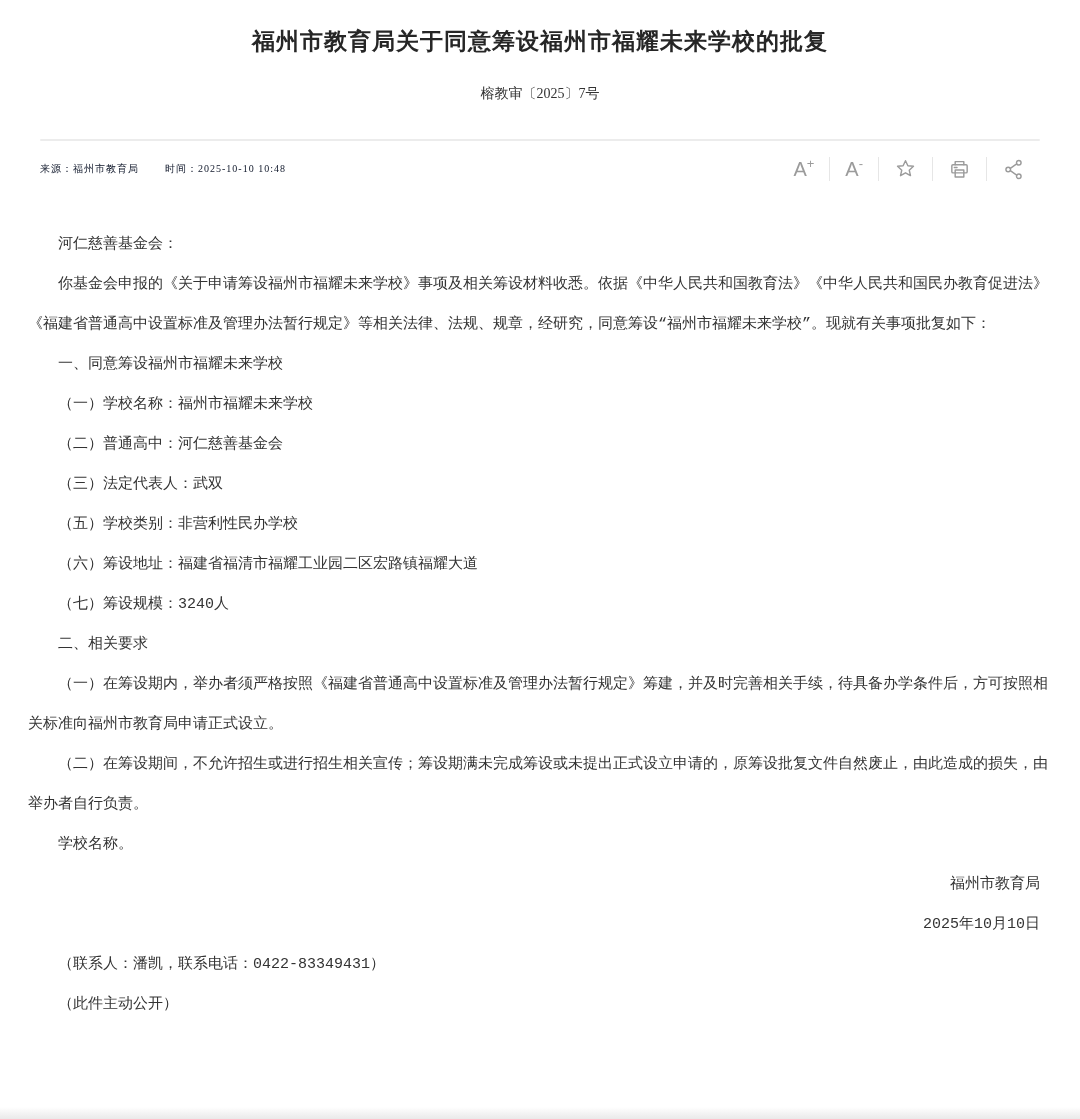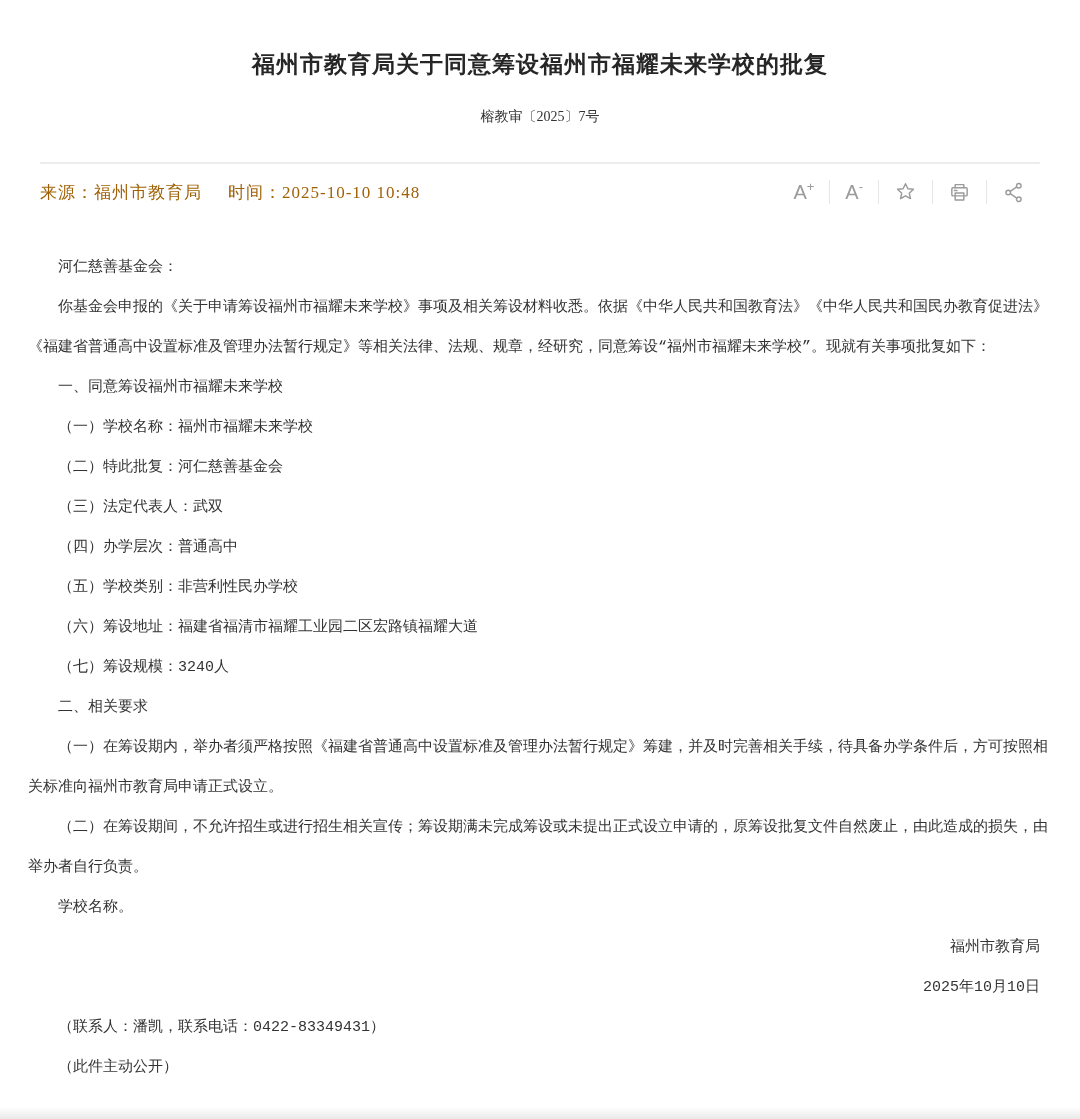--- a/index.html
+++ b/index.html
@@ -8,21 +8,21 @@
     width: 1080px;
     height: 1119px;
     position: relative;
     overflow: hidden;
     background: #ffffff;
     color: #333333;
     font-family: "Liberation Serif", "DejaVu Serif", serif;
   }
 
   
-  .doc-header { text-align: center; padding-top: 9px; margin-top: 40px; }
+  .doc-header { text-align: center; padding-top: 26px; }
   .doc-title {
     margin: 0;
     font-size: 23px;
     line-height: 32px;
     font-weight: bold;
     color: #262626;
     letter-spacing: 1px;
   }
   .doc-number {
     margin-top: 26px;
@@ -42,22 +42,22 @@
   }
 
   
   .meta-row {
     display: flex;
     justify-content: space-between;
     align-items: center;
     padding: 16px 40px 0 40px;
   }
   .meta-left {
-    color: #a16207;
-    font-size: 17px;
+    color: #0f172a;
+    font-size: 10px;
     letter-spacing: 1px;
   }
   .meta-left .meta-gap { display: inline-block; width: 26px; }
 
   .toolbar { display: flex; align-items: center; }
   .tool {
     background: none;
     border: none;
     padding: 0 15px;
     margin: 0;
@@ -146,23 +146,22 @@
       </button>
     </div>
   </div>
 
   <main class="content">
     <p>河仁慈善基金会：</p>
     <p>你基金会申报的《关于申请筹设福州市福耀未来学校》事项及相关筹设材料收悉。依据《中华人民共和国教育法》《中华人民共和国民办教育促进法》《福建省普通高中设置标准及管理办法暂行规定》等相关法律、法规、规章，经研究，同意筹设“福州市福耀未来学校”。现就有关事项批复如下：</p>
 
     <p>一、同意筹设福州市福耀未来学校</p>
     <p>（一）学校名称：福州市福耀未来学校</p>
-    <p>（二）特此批复：河仁慈善基金会</p>
+    <p>（二）普通高中：河仁慈善基金会</p>
     <p>（三）法定代表人：武双</p>
-    <p>（四）办学层次：普通高中</p>
     <p>（五）学校类别：非营利性民办学校</p>
     <p>（六）筹设地址：福建省福清市福耀工业园二区宏路镇福耀大道</p>
     <p>（七）筹设规模：3240人</p>
 
     <p>二、相关要求</p>
     <p>（一）在筹设期内，举办者须严格按照《福建省普通高中设置标准及管理办法暂行规定》筹建，并及时完善相关手续，待具备办学条件后，方可按照相关标准向福州市教育局申请正式设立。</p>
     <p>（二）在筹设期间，不允许招生或进行招生相关宣传；筹设期满未完成筹设或未提出正式设立申请的，原筹设批复文件自然废止，由此造成的损失，由举办者自行负责。</p>
 
     <p>学校名称。</p>
 

